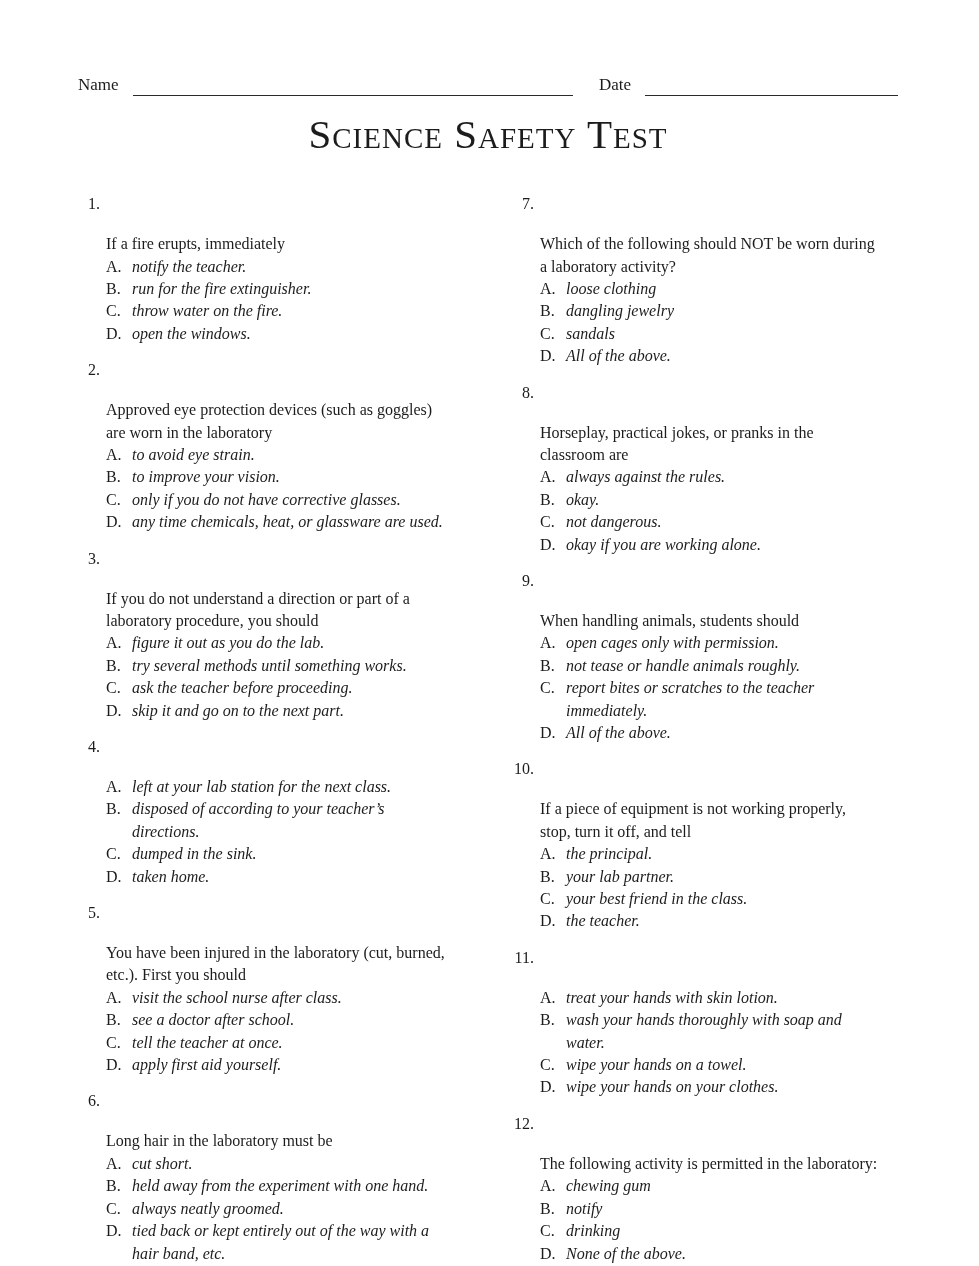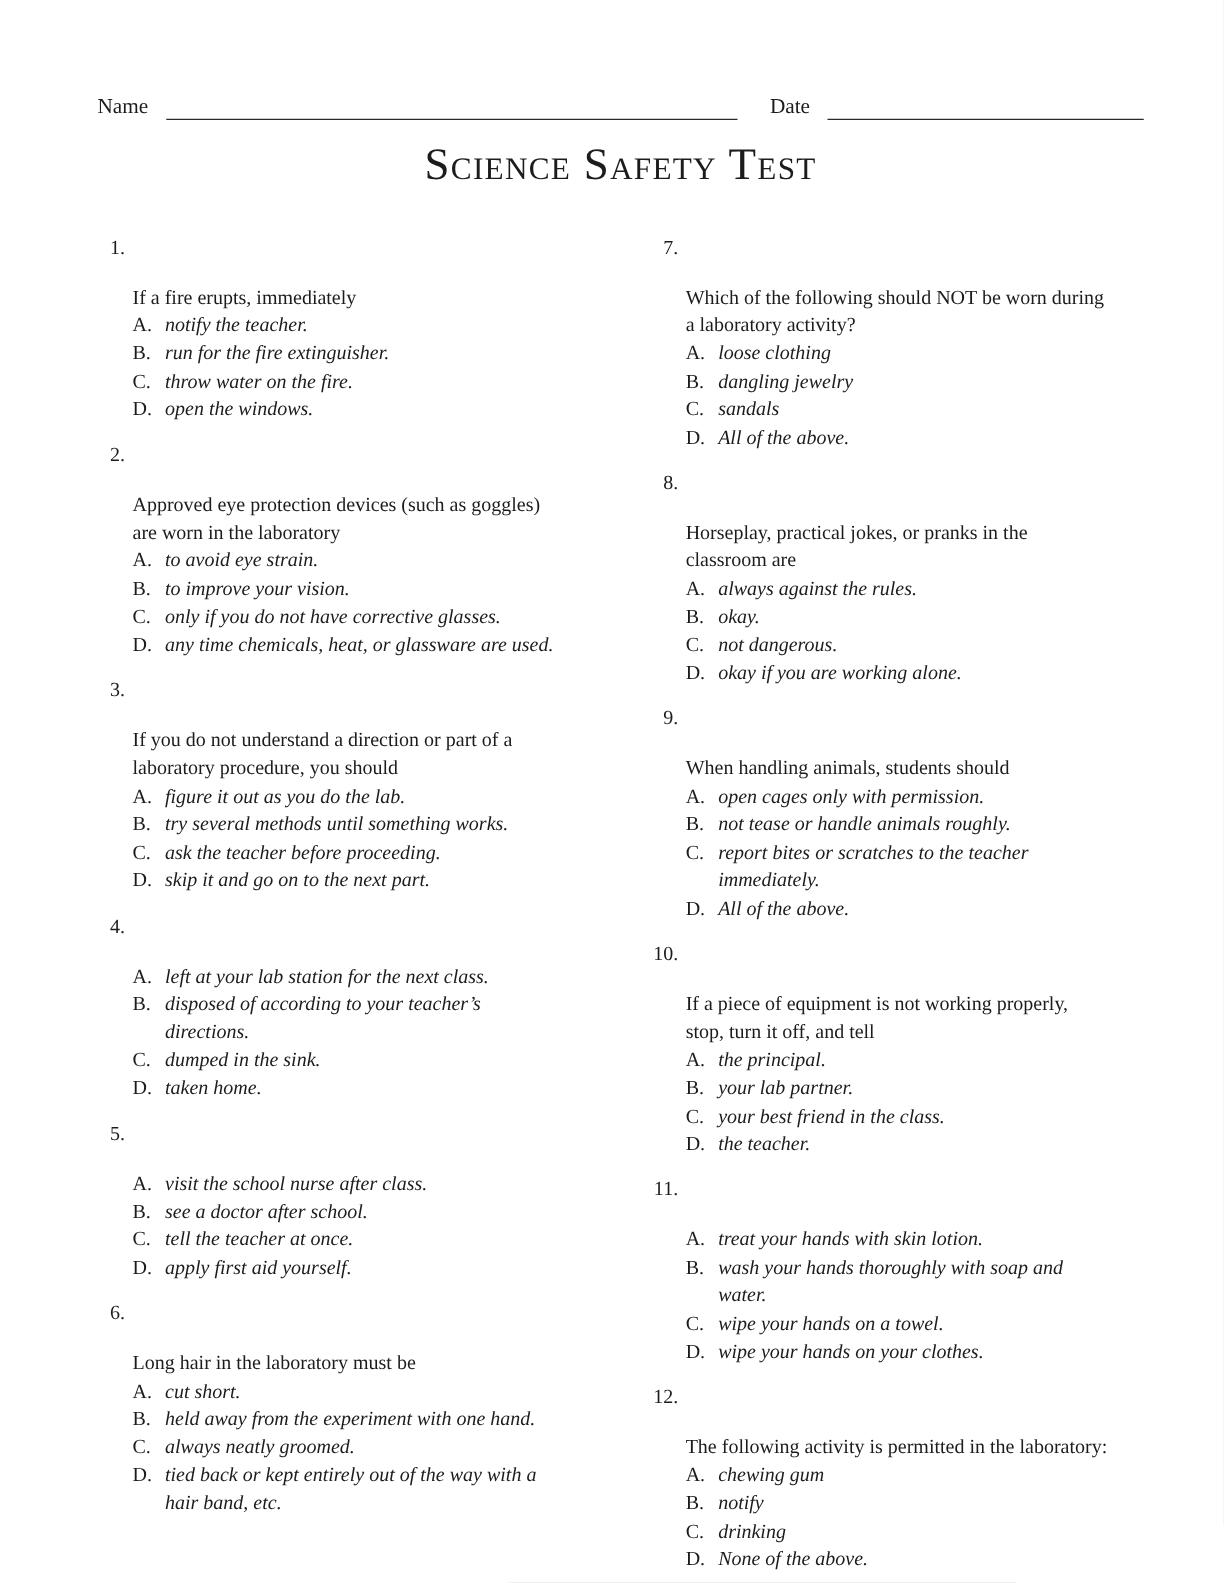--- a/index.html
+++ b/index.html
@@ -4,37 +4,37 @@
 <style>
   html,body { margin:0; padding:0; background:#e8e8e8; }
   .page {
     position:relative;
     width:979px; height:1266px;
     margin:0 auto;
     background:#ffffff;
     color:#1c1c1c;
     font-family:"Liberation Serif", serif;
     box-sizing:border-box;
-    padding:74px 64px 24px 78px;
+    padding:74px 81px 24px 78px;
     display:flex; flex-direction:column;
     overflow:hidden;
   }
   
   .header-row {
     display:flex; align-items:flex-end;
     font-size:17px; line-height:22px;
   }
   .fill-line { border-bottom:1.4px solid #2a2a2a; height:20px; }
   .name-line { flex:1; margin:0 26px 0 14px; }
   .date-line { width:253px; margin-left:14px; }
   
   .title {
     text-align:center;
     font-variant:small-caps;
-    font-size:36px;
+    font-size:41px;
     letter-spacing:1px;
     margin-top:16px;
     line-height:1.1;
   }
   
   .content {
     display:flex;
     gap:40px;
     margin-top:36px;
   }
@@ -185,20 +185,21 @@
     <div class="opt-letter">D.</div>
     <div class="opt-text">taken home.</div>
   </div>
 </div>
     </div>
   </div>
 
   <div class="q">
     <div class="q-num">5.</div>
     <div class="q-body">
+      <div class="q-stem">You have been injured in the laboratory (cut, burned, etc.). First you should</div>
       <div class="q-options">
   <div class="opt">
     <div class="opt-letter">A.</div>
     <div class="opt-text">visit the school nurse after class.</div>
   </div>
 
   <div class="opt">
     <div class="opt-letter">B.</div>
     <div class="opt-text">see a doctor after school.</div>
   </div>

